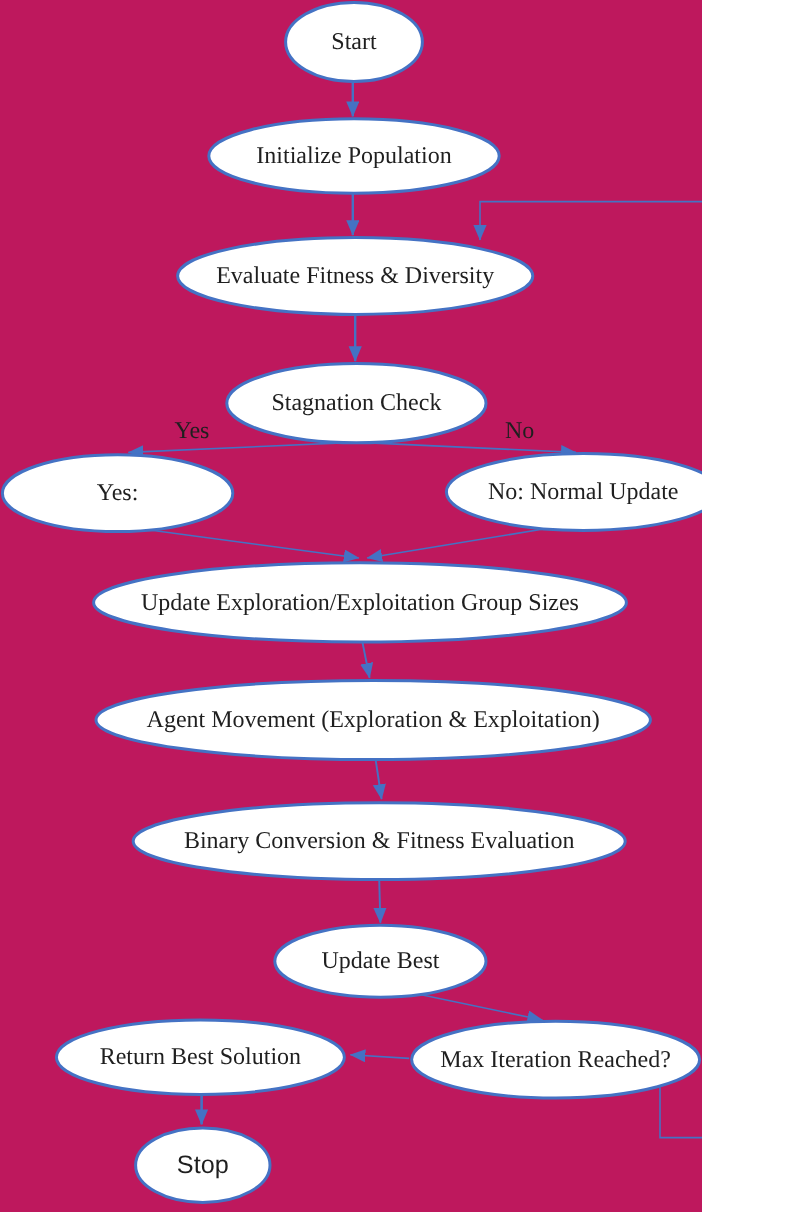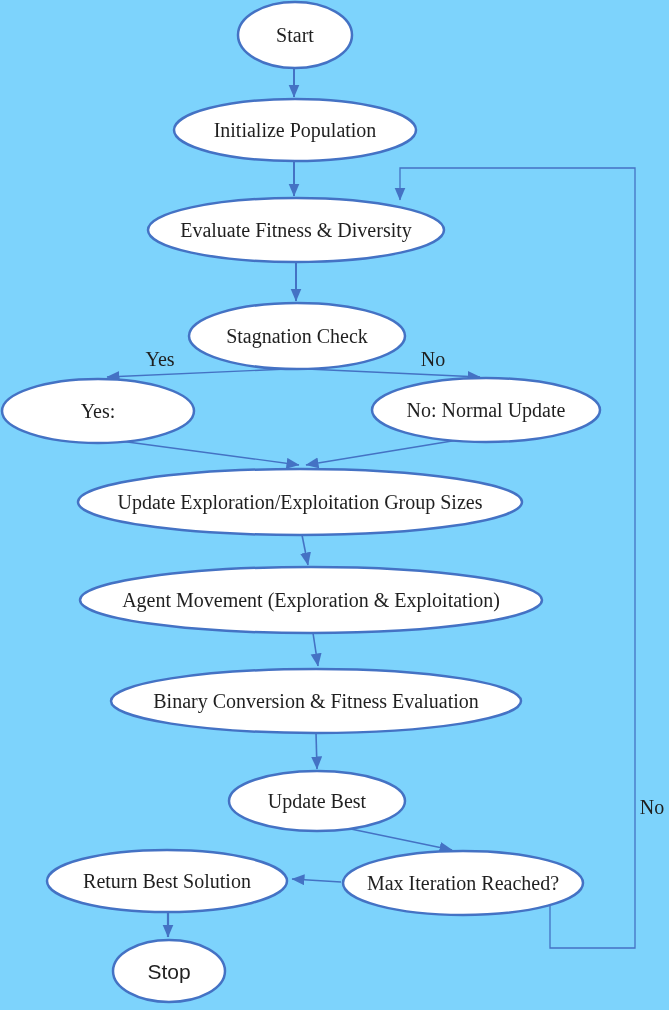--- a/index.html
+++ b/index.html
@@ -2,23 +2,23 @@
 <html><head>
 <meta charset="utf-8">
 <style>
   html, body {
     margin: 0;
     padding: 0;
     background: #ffffff;
   }
   .canvas {
     position: relative;
-    width: 669px;
+    width: 585px;
     height: 1010px;
-    background: #7dd3fc;
+    background: #be185d;
     overflow: hidden;
   }
   svg { display: block; }
   .lbl-serif {
     font-family: "Liberation Serif", "DejaVu Serif", serif;
     fill: #1f1f1f;
   }
   .lbl-sans {
     font-family: "Liberation Sans", "DejaVu Sans", sans-serif;
     fill: #1f1f1f;

